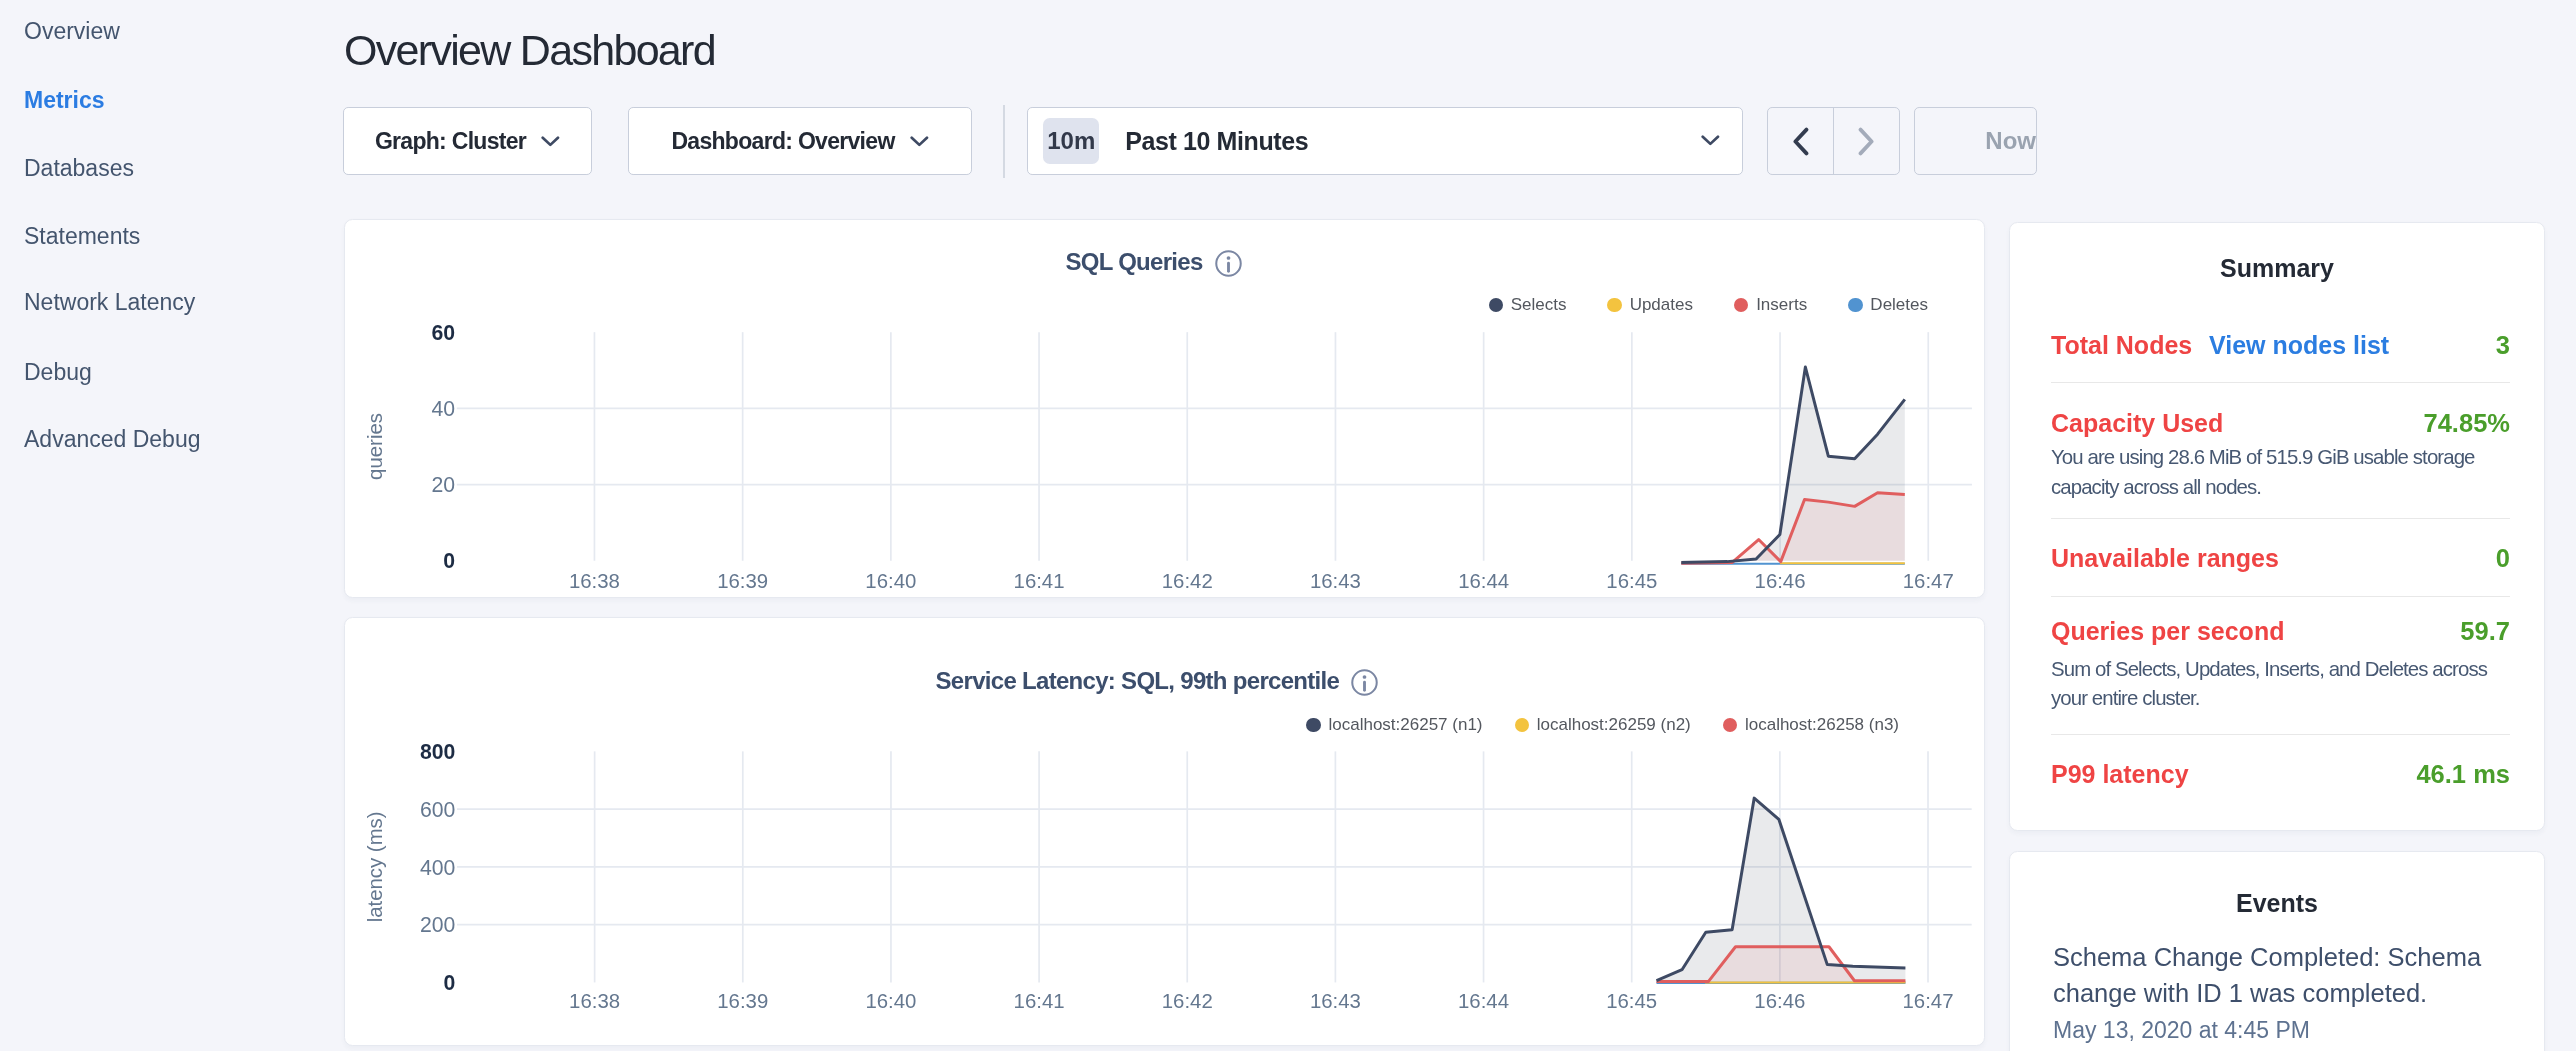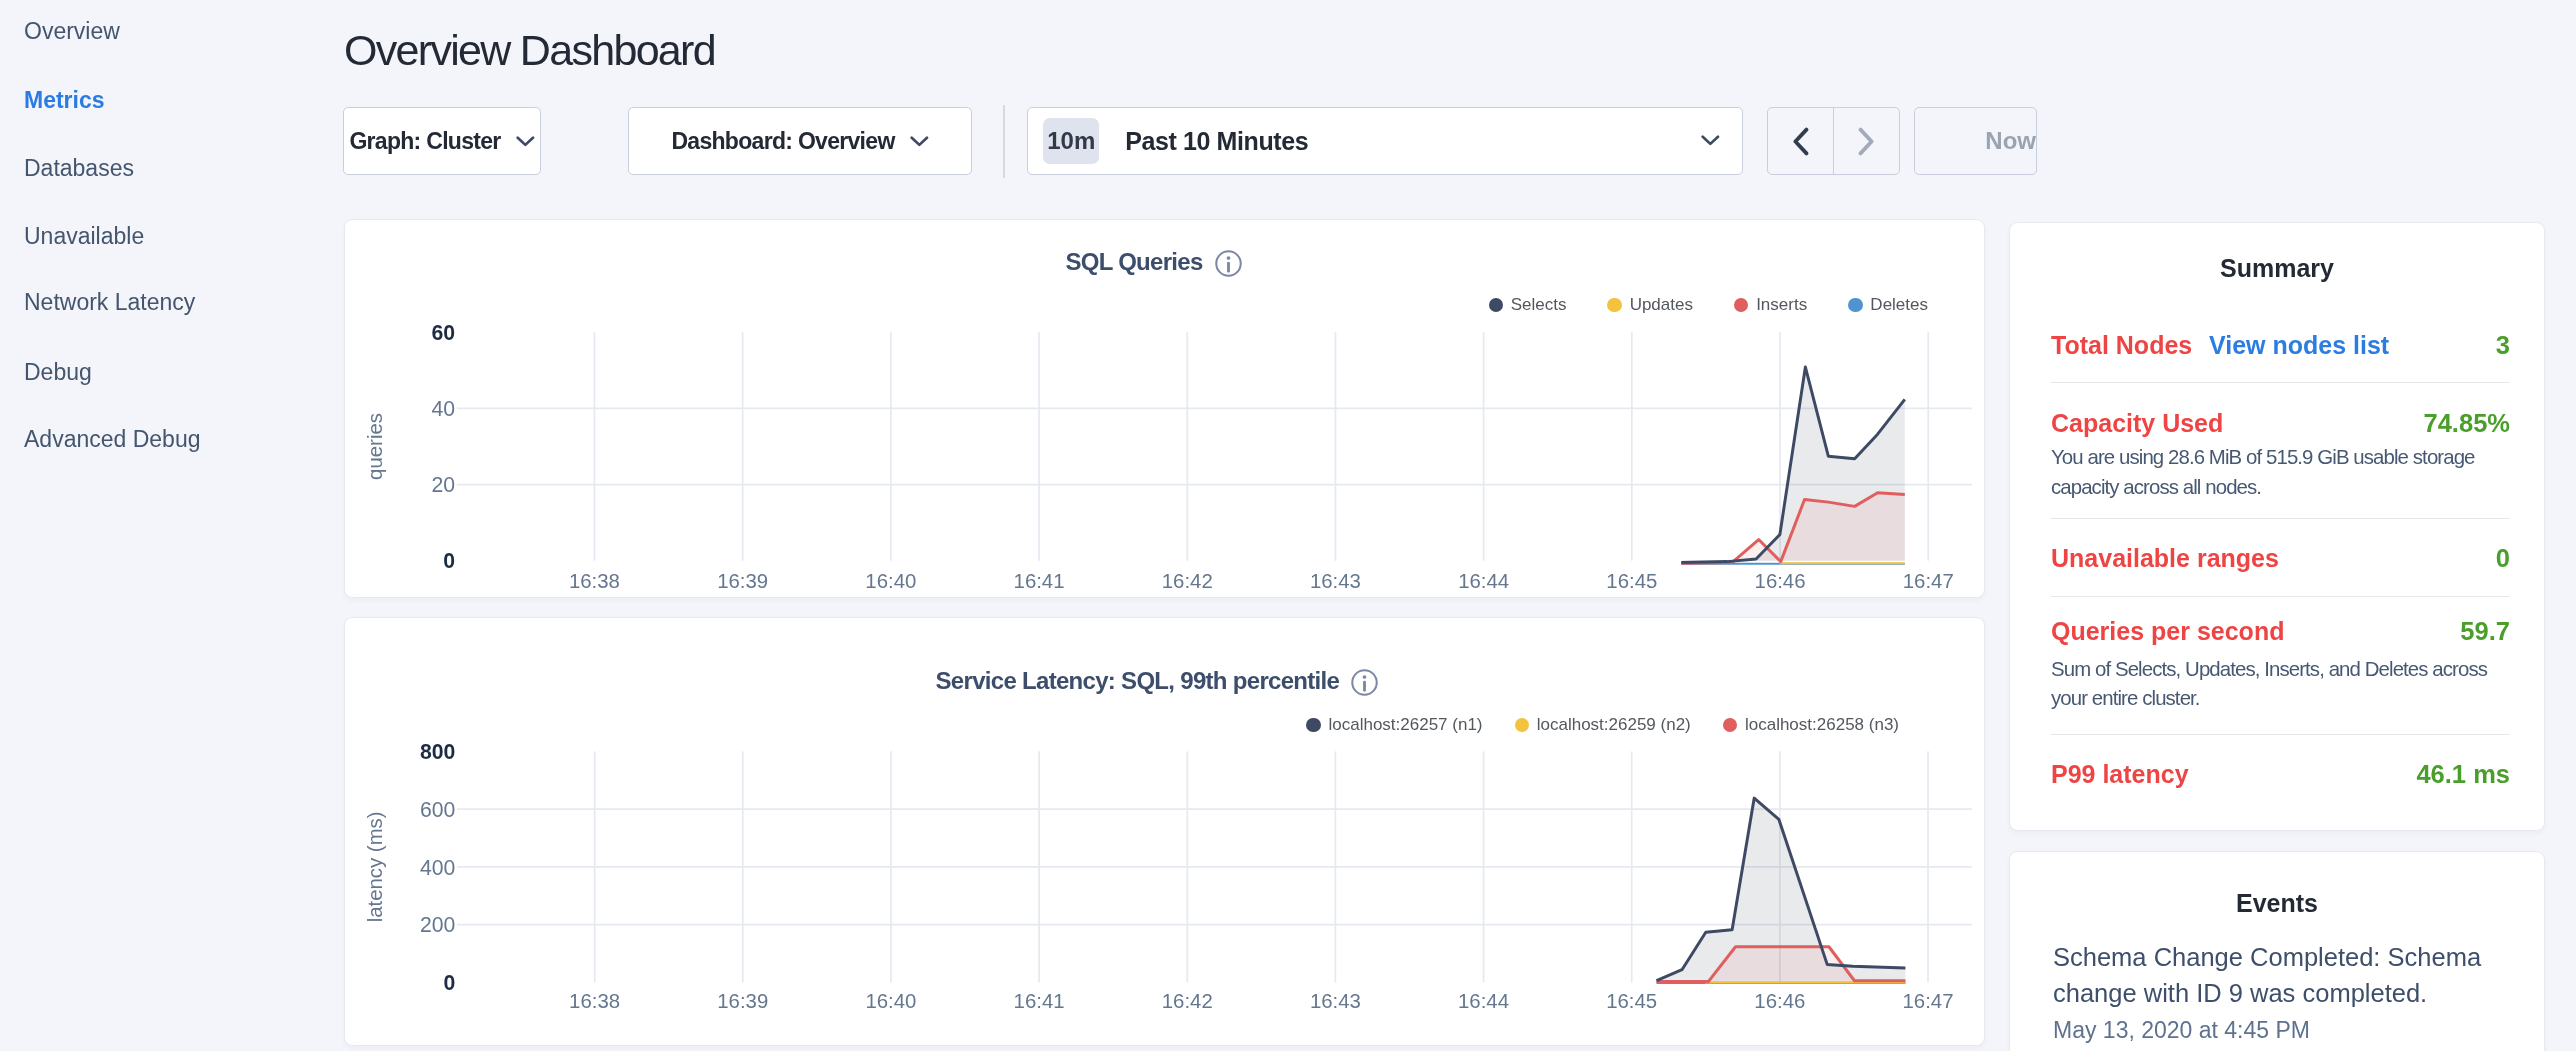--- a/index.html
+++ b/index.html
@@ -14,28 +14,28 @@
 .srow { position:absolute; left:41px; right:34px; height:29px; }
 .slabel { font-size:25px; font-weight:700; color:#ef4444; }
 .sval { position:absolute; right:0; top:0; font-size:25.5px; font-weight:700; color:#4a9e2b; }
 .sdiv { position:absolute; left:41px; right:34px; height:0; border-top:1.3px solid #e8e8e8; }
 .sdesc { position:absolute; left:41px; right:25.5px; font-size:20.4px; letter-spacing:-0.9px; line-height:30px; color:#475872; }
 </style></head><body>
 
 <div class="abs nav" style="left:24px;top:13.6px;line-height:34px">Overview</div>
 <div class="abs nav" style="left:24px;top:83px;line-height:34px;color:#2b7ce2;font-weight:700">Metrics</div>
 <div class="abs nav" style="left:24px;top:151px;line-height:34px">Databases</div>
-<div class="abs nav" style="left:24px;top:219px;line-height:34px">Unavailable</div>
+<div class="abs nav" style="left:24px;top:219px;line-height:34px">Statements</div>
 <div class="abs nav" style="left:24px;top:285px;line-height:34px">Network Latency</div>
 <div class="abs nav" style="left:24px;top:355px;line-height:34px">Debug</div>
 <div class="abs nav" style="left:24px;top:422px;line-height:34px">Advanced Debug</div>
 
 <div class="abs" style="left:344px;top:25.5px;font-size:43px;letter-spacing:-1.7px;line-height:49px;color:#242a35">Overview Dashboard</div>
 
-<div class="ctl" style="left:343px;width:198px;justify-content:center">
+<div class="ctl" style="left:343px;width:249px;justify-content:center">
     <span class="t">Graph: Cluster</span>
     <svg width="18.7" height="11" viewBox="0 0 22 13" style="margin-left:15.3px">
       <path d="M2 2 L11 10.5 L20 2" fill="none" stroke="#3e4a63" stroke-width="3.2" stroke-linecap="round" stroke-linejoin="round"></path>
     </svg>
   </div>
 <div class="ctl" style="left:628px;width:344px;justify-content:center">
     <span class="t">Dashboard: Overview</span>
     <svg width="18.7" height="11" viewBox="0 0 22 13" style="margin-left:15.3px">
       <path d="M2 2 L11 10.5 L20 2" fill="none" stroke="#3e4a63" stroke-width="3.2" stroke-linecap="round" stroke-linejoin="round"></path>
     </svg>
@@ -177,16 +177,16 @@
   <div class="srow" style="top:321px"><span class="slabel">Unavailable ranges</span><span class="sval">0</span></div>
   <div class="sdiv" style="top:373px"></div>
   <div class="srow" style="top:394px"><span class="slabel">Queries per second</span><span class="sval">59.7</span></div>
   <div class="sdesc" style="top:432px;line-height:29px">Sum of Selects, Updates, Inserts, and Deletes across your entire cluster.</div>
   <div class="sdiv" style="top:511px"></div>
   <div class="srow" style="top:537px"><span class="slabel">P99 latency</span><span class="sval">46.1 ms</span></div>
 </div>
 
 <div class="card" style="left:2009px;top:851px;width:536px;height:340px">
   <div class="abs" style="left:0;right:0;top:37px;text-align:center;font-size:25px;font-weight:700;color:#242a35">Events</div>
-  <div class="abs" style="left:43px;right:31px;top:87px;font-size:25.5px;line-height:36px;color:#3e4f6b">Schema Change Completed: Schema change with ID 9 was completed.</div>
+  <div class="abs" style="left:43px;right:31px;top:87px;font-size:25.5px;line-height:36px;color:#3e4f6b">Schema Change Completed: Schema change with ID 1 was completed.</div>
   <div class="abs" style="left:43px;top:165px;font-size:23px;color:#5e7290">May 13, 2020 at 4:45 PM</div>
 </div>
 
 
 </body></html>

